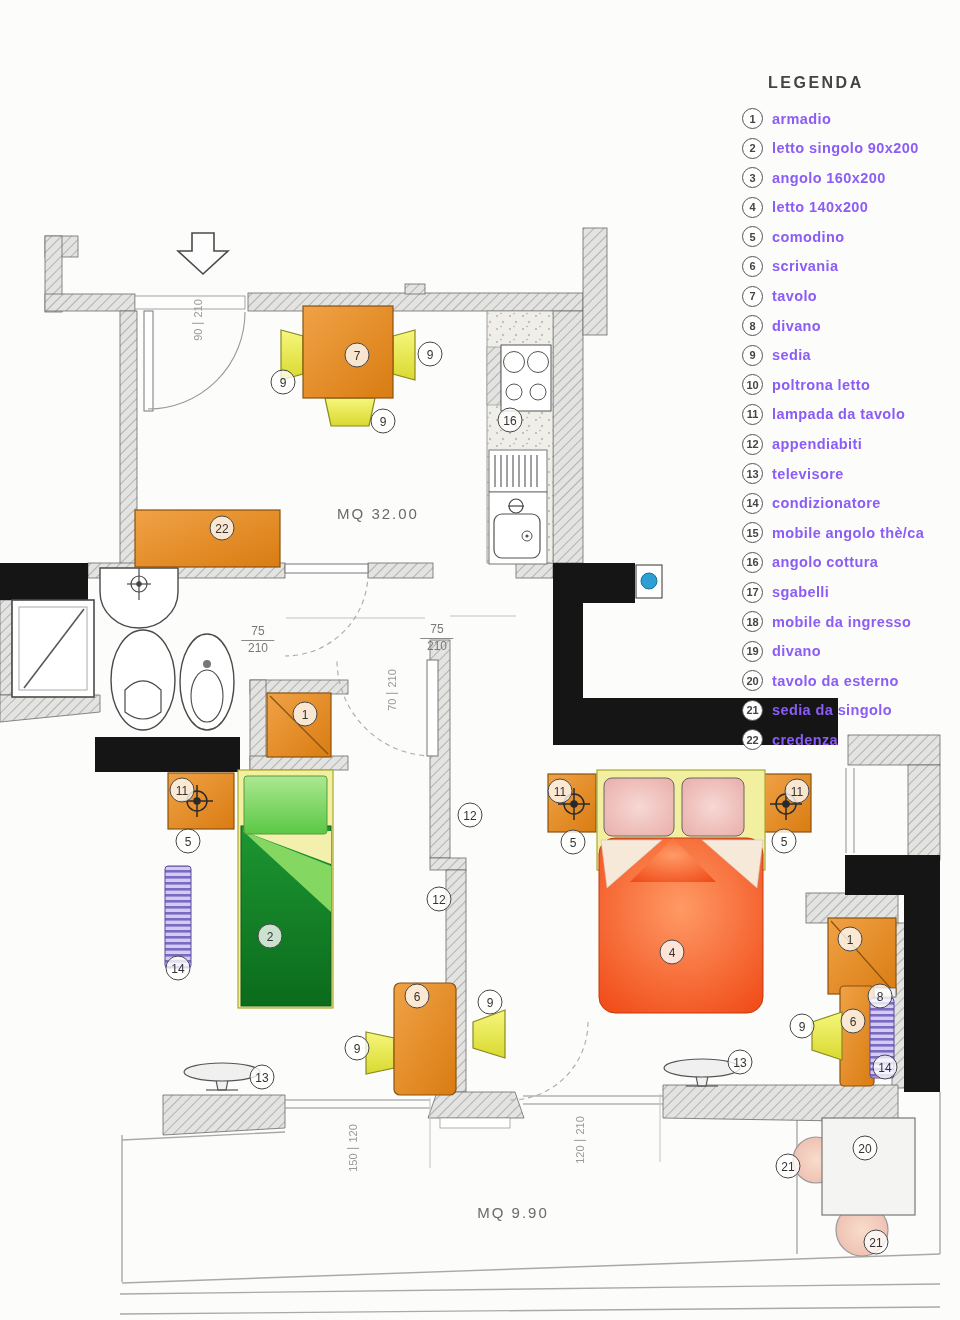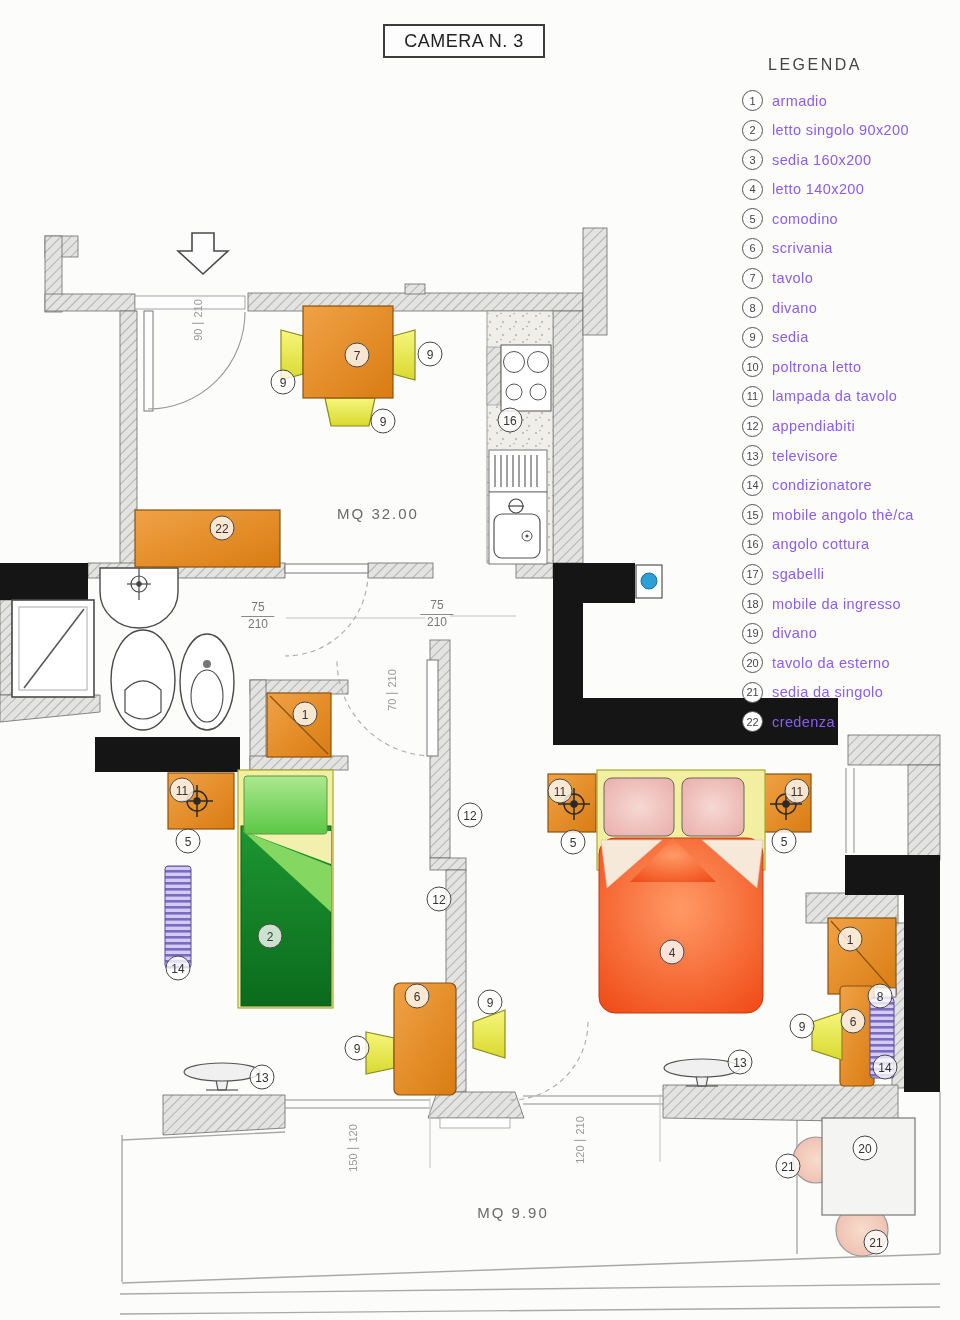--- a/index.html
+++ b/index.html
@@ -3,32 +3,32 @@
 <meta charset="utf-8">
 <style>
   html,body{margin:0;padding:0;background:#ffffff;}
   #stage{position:relative;width:960px;height:1320px;background:#fcfcfb;overflow:hidden;
          font-family:"Liberation Sans", sans-serif;color:#333;}
   svg.plan{position:absolute;left:0;top:0;z-index:1;}
   .labels{position:absolute;left:0;top:0;width:960px;height:1320px;z-index:2;pointer-events:none;}
   .title-box{position:absolute;left:383px;top:24px;width:158px;height:30px;border:2px solid #3c3c3c;
              background:#fdfdfd;display:flex;align-items:center;justify-content:center;
              font-size:18px;letter-spacing:.5px;color:#222;}
-  .legend{position:absolute;left:742px;top:56px;width:215px;}
+  .legend{position:absolute;left:742px;top:74px;width:215px;font-weight:bold;}
   .legend-heading{font-size:16px;letter-spacing:2.5px;color:#444;margin:0 0 16px 26px;}
   .lrow{display:flex;align-items:center;gap:9px;margin-bottom:8.6px;}
   .lnum{flex:0 0 auto;width:19px;height:19px;border:1.4px solid #555;border-radius:50%;
         display:flex;align-items:center;justify-content:center;font-size:11px;color:#444;background:#fff;}
   .llabel{font-size:14.5px;color:#8b5cf6;letter-spacing:.4px;white-space:nowrap;}
   .marker{position:absolute;width:23px;height:23px;border:1.6px solid #474747;border-radius:50%;
           background:rgba(255,255,255,.78);display:flex;align-items:center;justify-content:center;
           font-size:12px;color:#333;transform:translate(-50%,-50%);}
   .area{position:absolute;transform:translate(-50%,-50%);font-size:15px;color:#6a6a6a;
         letter-spacing:2px;white-space:nowrap;}
-  .fdim{position:absolute;transform:translate(-50%,0);text-align:center;font-size:12px;color:#787878;line-height:1.3;}
+  .fdim{position:absolute;transform:translate(-50%,0);text-align:center;font-size:12px;color:#787878;line-height:1.3;margin-top:24px;}
   .fdim .ftop{display:block;border-bottom:1.2px solid #8a8a8a;padding:0 10px;}
   .fdim .fbot{display:block;padding:0 6px;}
   .vdim{position:absolute;transform:translate(-50%,-50%) rotate(-90deg);display:flex;align-items:center;
         font-size:11px;color:#9a9a9a;white-space:nowrap;}
   .vdim span{padding:0 5px;}
   .vdim .vb{border-left:1px solid #9a9a9a;}
 </style>
 </head>
 <body>
 
@@ -286,37 +286,36 @@
       <rect x="144" y="311" width="9" height="100" fill="#fff" stroke="#777" stroke-width="1"></rect>
       <path d="M245,312 A97,97 0 0 1 148,409" stroke="#999" stroke-width="1.1"></path>
       <rect x="285" y="564" width="83" height="9" fill="#fff" stroke="#777" stroke-width="1"></rect>
       <path d="M368,573 A83,83 0 0 1 285,656" stroke="#aaa" stroke-width="1.1" stroke-dasharray="5,4"></path>
       <path d="M433,756 A96,96 0 0 1 337,660" stroke="#aaa" stroke-width="1.1" stroke-dasharray="5,4"></path>
       <path d="M588,1022 A78,78 0 0 1 510,1100" stroke="#aaa" stroke-width="1.1" stroke-dasharray="5,4"></path>
     </g>
   </svg>
 
   <div class="labels">
-    <div class="title-box">CAMERA N. 3</div>
 
     <div class="legend">
       <div class="legend-heading">LEGENDA</div>
       <div>
 
       <div class="lrow">
             <span class="lnum">1</span>
             <span class="llabel">armadio</span>
           </div>
           <div class="lrow">
             <span class="lnum">2</span>
             <span class="llabel">letto singolo 90x200</span>
           </div>
           <div class="lrow">
             <span class="lnum">3</span>
-            <span class="llabel">sedia 160x200</span>
+            <span class="llabel">angolo 160x200</span>
           </div>
           <div class="lrow">
             <span class="lnum">4</span>
             <span class="llabel">letto 140x200</span>
           </div>
           <div class="lrow">
             <span class="lnum">5</span>
             <span class="llabel">comodino</span>
           </div>
           <div class="lrow">

